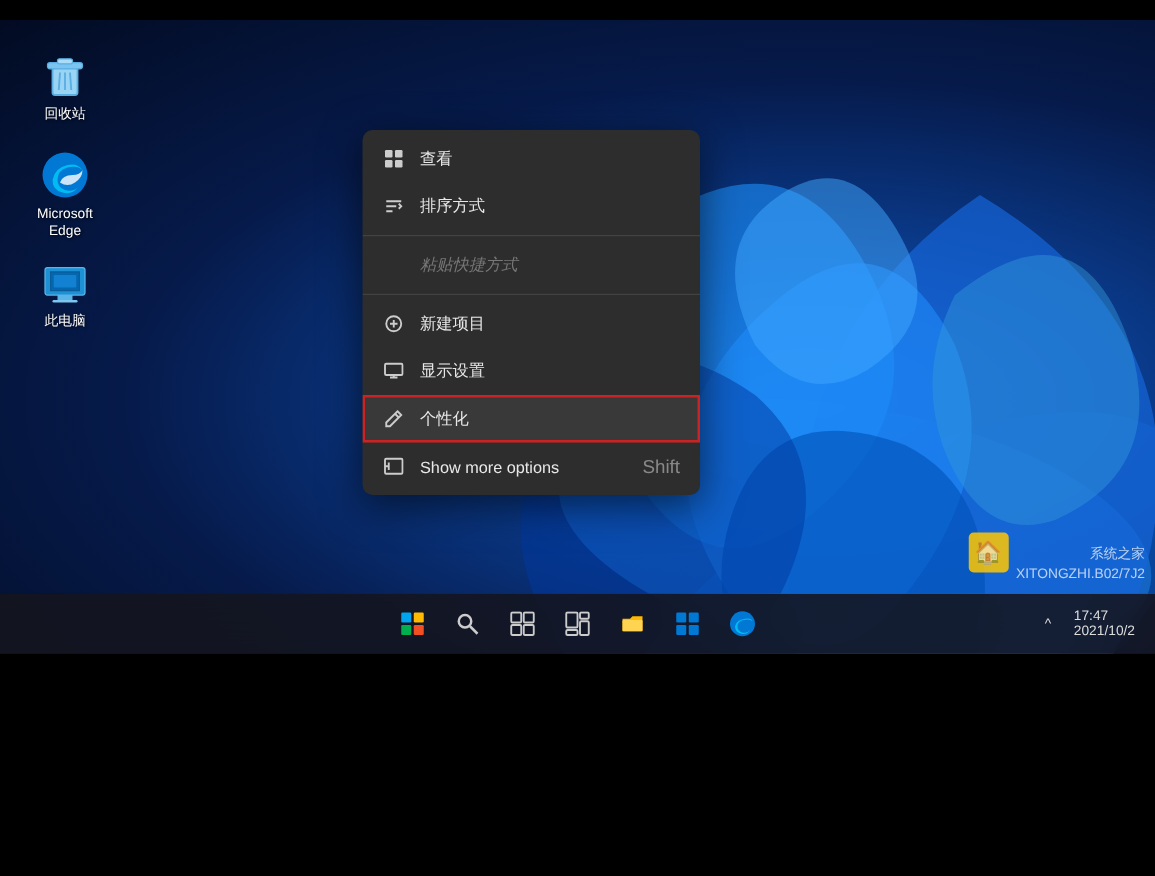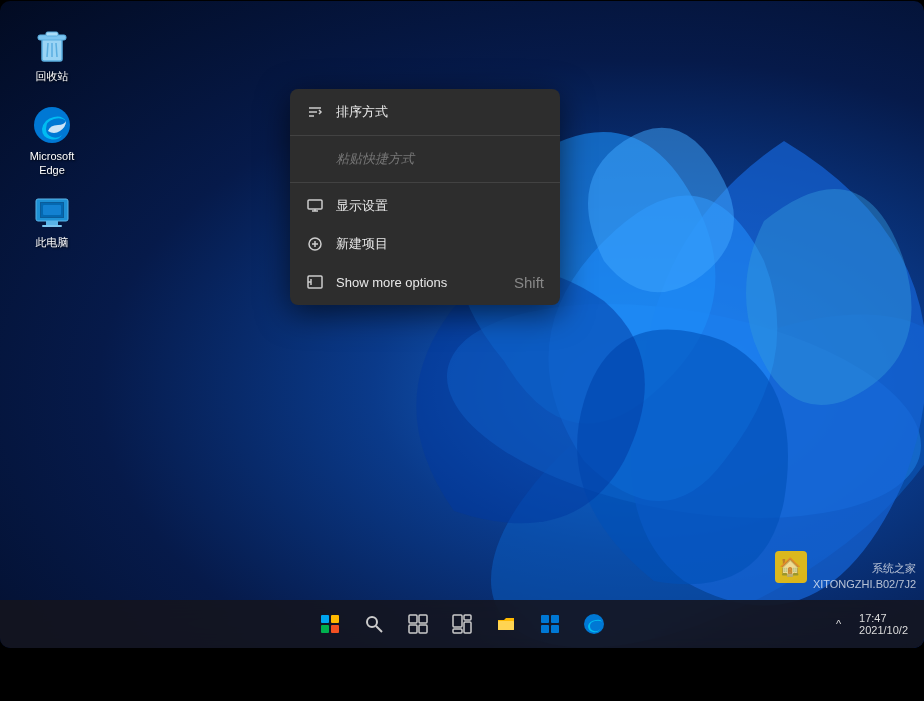--- a/index.html
+++ b/index.html
@@ -9,26 +9,25 @@
       height: 701px;
       overflow: hidden;
       font-family: "Microsoft YaHei", "Segoe UI", sans-serif;
       position: relative;
       background: #000;
     }
 
     
     #desktop {
       width: 924px;
-      height: 647px;
-      position: absolute;
-      top: 1px; left: 0;
+      height: 507px;
+      position: absolute;
+      top: 16px; left: 0;
       background: radial-gradient(ellipse at 70% 60%, #1a6ed8 0%, #0a3a8a 30%, #061a4a 60%, #020b22 100%);
       overflow: hidden;
-      border-radius: 10px;
     }
 
     
     #taskbar {
       position: absolute;
       bottom: 0;
       left: 0;
       width: 924px;
       height: 48px;
       background: rgba(20, 20, 30, 0.88);
@@ -278,20 +277,31 @@
         <rect x="9" y="12" width="22" height="14" fill="#0070c0" opacity="0.6"></rect>
 
         <rect x="11" y="14" width="18" height="10" rx="1" fill="#1a8ce0" opacity="0.7"></rect>
       </svg>
     </div>
     <span class="desktop-icon-label">此电脑</span>
   </div>
 
   <div id="context-menu">
 
+    <div class="menu-item">
+      <span class="menu-icon">
+        <svg width="16" height="16" viewBox="0 0 16 16" fill="#ccc">
+          <rect x="1" y="1" width="6" height="6" rx="1"></rect>
+          <rect x="9" y="1" width="6" height="6" rx="1"></rect>
+          <rect x="1" y="9" width="6" height="6" rx="1"></rect>
+          <rect x="9" y="9" width="6" height="6" rx="1"></rect>
+        </svg>
+      </span>
+      <span>查看</span>
+    </div>
 
     <div class="menu-item">
       <span class="menu-icon">
         <svg width="16" height="16" viewBox="0 0 16 16" fill="none" stroke="#ccc" stroke-width="1.5">
           <line x1="2" y1="4" x2="14" y2="4"></line>
           <line x1="2" y1="8" x2="10" y2="8"></line>
           <line x1="2" y1="12" x2="7" y2="12"></line>
           <polyline points="12,6 14,8 12,10" stroke="#ccc" fill="none"></polyline>
         </svg>
       </span>
@@ -303,39 +313,48 @@
     <div class="menu-item disabled">
       <span class="menu-icon"></span>
       <span>粘贴快捷方式</span>
     </div>
 
     <div class="menu-separator"></div>
 
     <div class="menu-item">
       <span class="menu-icon">
         <svg width="16" height="16" viewBox="0 0 16 16" fill="none" stroke="#ccc" stroke-width="1.5">
+          <circle cx="8" cy="8" r="6"></circle>
+          <line x1="8" y1="5" x2="8" y2="11"></line>
+          <line x1="5" y1="8" x2="11" y2="8"></line>
+        </svg>
+      </span>
+      <span>新建项目</span>
+    </div>
+
+    <div class="menu-item">
+      <span class="menu-icon">
+        <svg width="16" height="16" viewBox="0 0 16 16" fill="none" stroke="#ccc" stroke-width="1.5">
           <rect x="1" y="2" width="14" height="9" rx="1"></rect>
           <line x1="5" y1="13" x2="11" y2="13"></line>
           <line x1="8" y1="11" x2="8" y2="13"></line>
         </svg>
       </span>
       <span>显示设置</span>
     </div>
 
-    <div class="menu-item">
+    <div class="menu-item highlighted">
       <span class="menu-icon">
         <svg width="16" height="16" viewBox="0 0 16 16" fill="none" stroke="#ccc" stroke-width="1.5">
-          <circle cx="8" cy="8" r="6"></circle>
-          <line x1="8" y1="5" x2="8" y2="11"></line>
-          <line x1="5" y1="8" x2="11" y2="8"></line>
-        </svg>
-      </span>
-      <span>新建项目</span>
-    </div>
-
+          <path d="M 11 2 L 14 5 L 5 14 L 2 14 L 2 11 Z"></path>
+          <line x1="9" y1="4" x2="12" y2="7"></line>
+        </svg>
+      </span>
+      <span>个性化</span>
+    </div>
 
 
     <div class="menu-item">
       <span class="menu-icon">
         <svg width="16" height="16" viewBox="0 0 16 16" fill="none" stroke="#ccc" stroke-width="1.5">
           <rect x="1" y="2" width="14" height="12" rx="1"></rect>
           <line x1="4" y1="5" x2="4" y2="11"></line>
           <line x1="1" y1="8" x2="4" y2="8"></line>
         </svg>
       </span>

